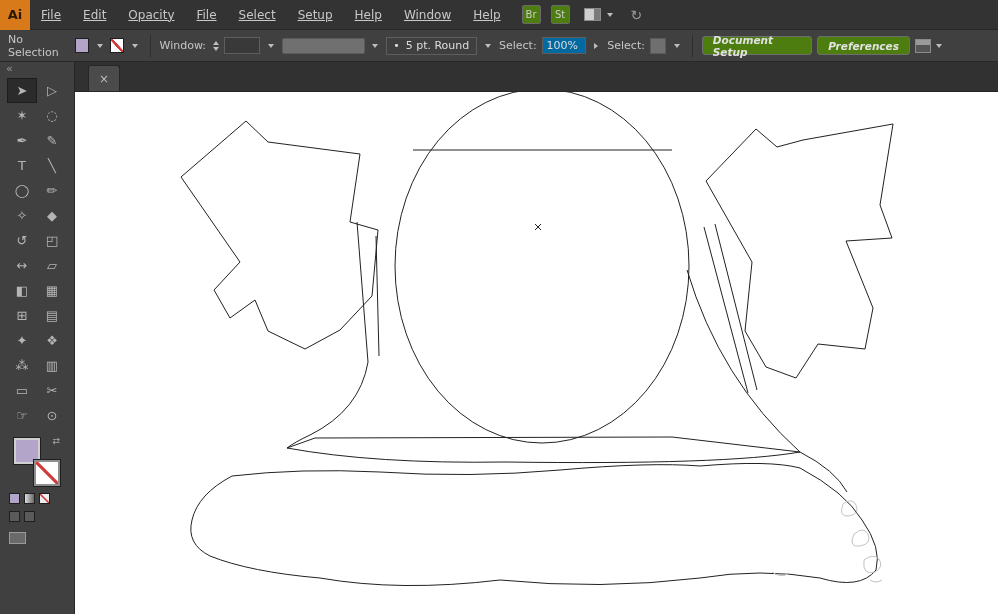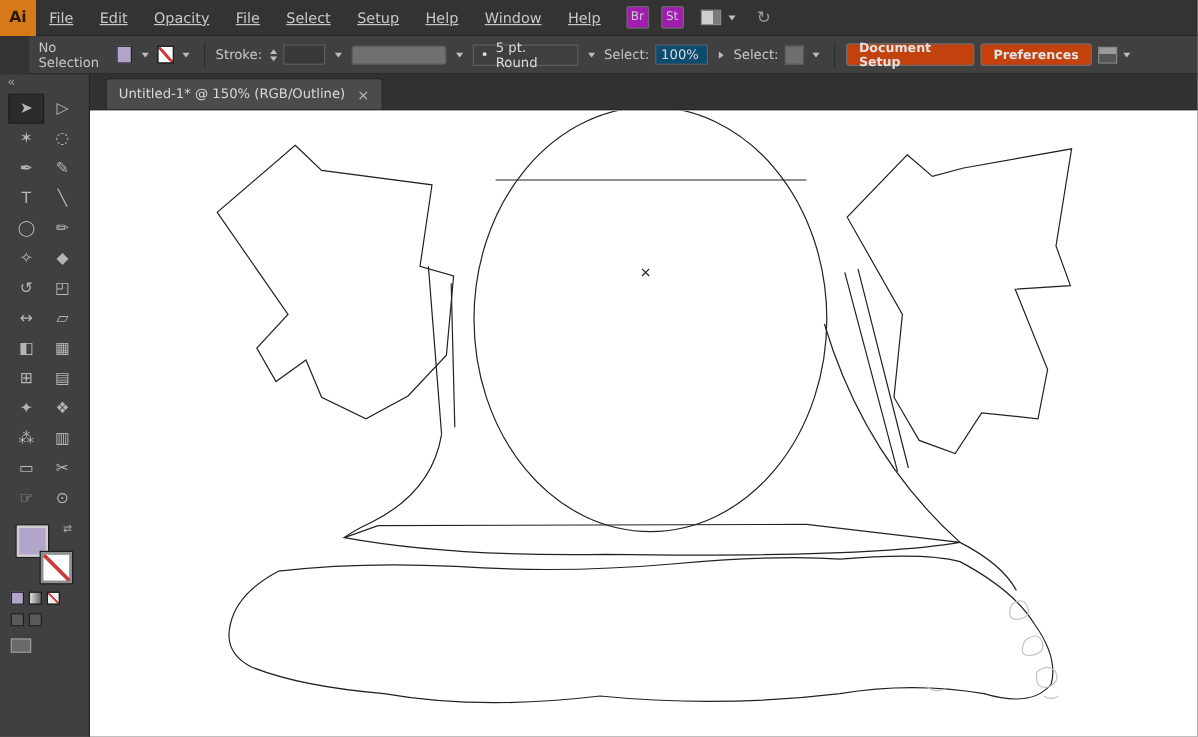--- a/index.html
+++ b/index.html
@@ -6,54 +6,54 @@
   html,body { width:998px; height:614px; overflow:hidden; }
   body { font-family:"DejaVu Sans","Liberation Sans",sans-serif; background:#333333; }
   .window { width:998px; height:614px; display:flex; flex-direction:column; }
 
   
   .menubar { height:30px; background:#333333; border-bottom:1px solid #262626;
              display:flex; align-items:center; color:#c8c8c8; font-size:12px; }
   .logo { width:30px; height:30px; background:#d97a1a; color:#2a1a05; font-weight:bold;
           font-size:13px; display:flex; align-items:center; justify-content:center; }
   .menu-item { padding:0 11px; height:30px; display:flex; align-items:center; cursor:default;text-decoration:underline; }
-  .mini-btn { width:19px; height:19px; margin-left:10px; background:#a21caf; border:1px solid #6a6a6a;
+  .mini-btn { width:19px; height:19px; margin-left:10px; background:#4d7c0f; border:1px solid #6a6a6a;
               border-radius:2px; color:#cccccc; font-size:10px; display:flex; align-items:center;
               justify-content:center; }
   .ws-icon { width:17px; height:13px; margin-left:14px; border:1px solid #8a8a8a;
              background:linear-gradient(90deg,#cfcfcf 0 60%,#7a7a7a 60% 100%); }
   .chev-down { width:0; height:0; border-left:3.5px solid transparent; border-right:3.5px solid transparent;
                border-top:4px solid #bdbdbd; }
   .mb-chev { margin-left:6px; }
   .gesture { margin-left:18px; color:#9a9a9a; font-size:14px; }
 
   
   .controlbar { height:32px; background:#404040; border-bottom:1px solid #282828;
-                display:flex; align-items:center; padding:0 8px; gap:5px; color:#c6c6c6; font-size:11px;margin-left:24px; }
+                display:flex; align-items:center; padding:0 8px; gap:5px; color:#c6c6c6; font-size:11px; }
   .sep { width:1px; height:22px; background:#2e2e2e; margin:0 4px; }
   .swatch { width:15px; height:15px; border:1px solid #1f1f1f; }
   .fill-sm { background:#b3a5c9; }
   .stroke-none { background:linear-gradient(to top right,#ffffff 42%,#d23b3b 44%,#d23b3b 56%,#ffffff 58%); }
   .chev-cell { width:13px; height:16px; display:flex; align-items:center; justify-content:center; }
   .stepper { display:flex; flex-direction:column; gap:2px; margin-left:2px; }
   .tri-up { width:0; height:0; border-left:3px solid transparent; border-right:3px solid transparent;
             border-bottom:4px solid #bdbdbd; }
   .tri-dn { width:0; height:0; border-left:3px solid transparent; border-right:3px solid transparent;
             border-top:4px solid #bdbdbd; }
   .val-box { width:40px; height:17px; background:#393939; border:1px solid #5e5e5e; }
   .wp-box { width:92px; height:16px; background:#707070; border:1px solid #5a5a5a; border-radius:2px; }
   .brush-box { width:100px; height:18px; background:#3f3f3f; border:1px solid #5e5e5e;
                display:flex; align-items:center; gap:6px; padding:0 6px; color:#dddddd; }
-  .opacity-input { width:44px; height:17px; background:#0c4a6e; border:1px solid #5e5e5e;
+  .opacity-input { width:44px; height:17px; background:#0369a1; border:1px solid #5e5e5e;
                    color:#dddddd; font-size:11px; padding:0 4px; font-family:inherit; }
   .chev-right { width:0; height:0; border-top:3.5px solid transparent; border-bottom:3.5px solid transparent;
                 border-left:4px solid #bdbdbd; }
   .style-box { width:18px; height:16px; background:#6f6f6f; border:1px solid #5a5a5a; }
-  .btn { height:19px; padding:0 10px; background:#c2410c; border:1px solid #6e6e6e; border-radius:3px;
-         color:#e2e2e2; font-size:10.5px; font-weight:bold; display:flex; align-items:center; cursor:default; }
+  .btn { height:19px; padding:0 10px; background:#4d7c0f; border:1px solid #6e6e6e; border-radius:3px;
+         color:#e2e2e2; font-size:10.5px; font-weight:bold; display:flex; align-items:center; cursor:default;font-style:italic; }
   .cb-right { margin-left:auto; margin-right:48px; display:flex; align-items:center; gap:5px; }
   .align-icon { width:16px; height:14px; border:1px solid #8a8a8a;
                 background:linear-gradient(180deg,#9a9a9a 0 40%,#555 40% 100%); }
 
   
   .body-row { flex:1; display:flex; min-height:0; }
 
   
   .toolbar { width:75px; background:#404040; border-right:1px solid #262626;
              display:flex; flex-direction:column; }
@@ -117,21 +117,21 @@
     <span>No Selection</span>
     <div class="swatch fill-sm"></div>
     <div class="chev-cell">
         <div class="chev-down"></div>
       </div>
     <div class="swatch stroke-none"></div>
     <div class="chev-cell">
         <div class="chev-down"></div>
       </div>
     <div class="sep"></div>
-    <span>Stroke:</span>
+    <span>Window:</span>
     <div class="stepper">
       <div class="tri-up"></div>
         <div class="tri-dn"></div>
     </div>
     <div class="val-box"></div>
     <div class="chev-cell">
         <div class="chev-down"></div>
       </div>
     <div class="wp-box"></div>
     <div class="chev-cell">
@@ -267,21 +267,20 @@
       <div class="mini-row">
         <div class="mini-sq mini-mode"></div>
         <div class="mini-sq mini-mode"></div>
       </div>
       <div class="screen-icon"></div>
     </div>
 
     <div class="main">
       <div class="tabbar">
         <div class="tab">
-          <span>Untitled-1* @ 150% (RGB/Outline)</span>
           <span class="tab-close">×</span>
         </div>
       </div>
 
       <div class="canvas">
         <svg width="923" height="522" viewBox="0 0 923 522">
 
           <ellipse class="art" cx="467" cy="174" rx="147" ry="177"></ellipse>
           <line class="art" x1="338" y1="58" x2="597" y2="58"></line>
           <path class="art" d="M460,132 L466,138 M466,132 L460,138"></path>

